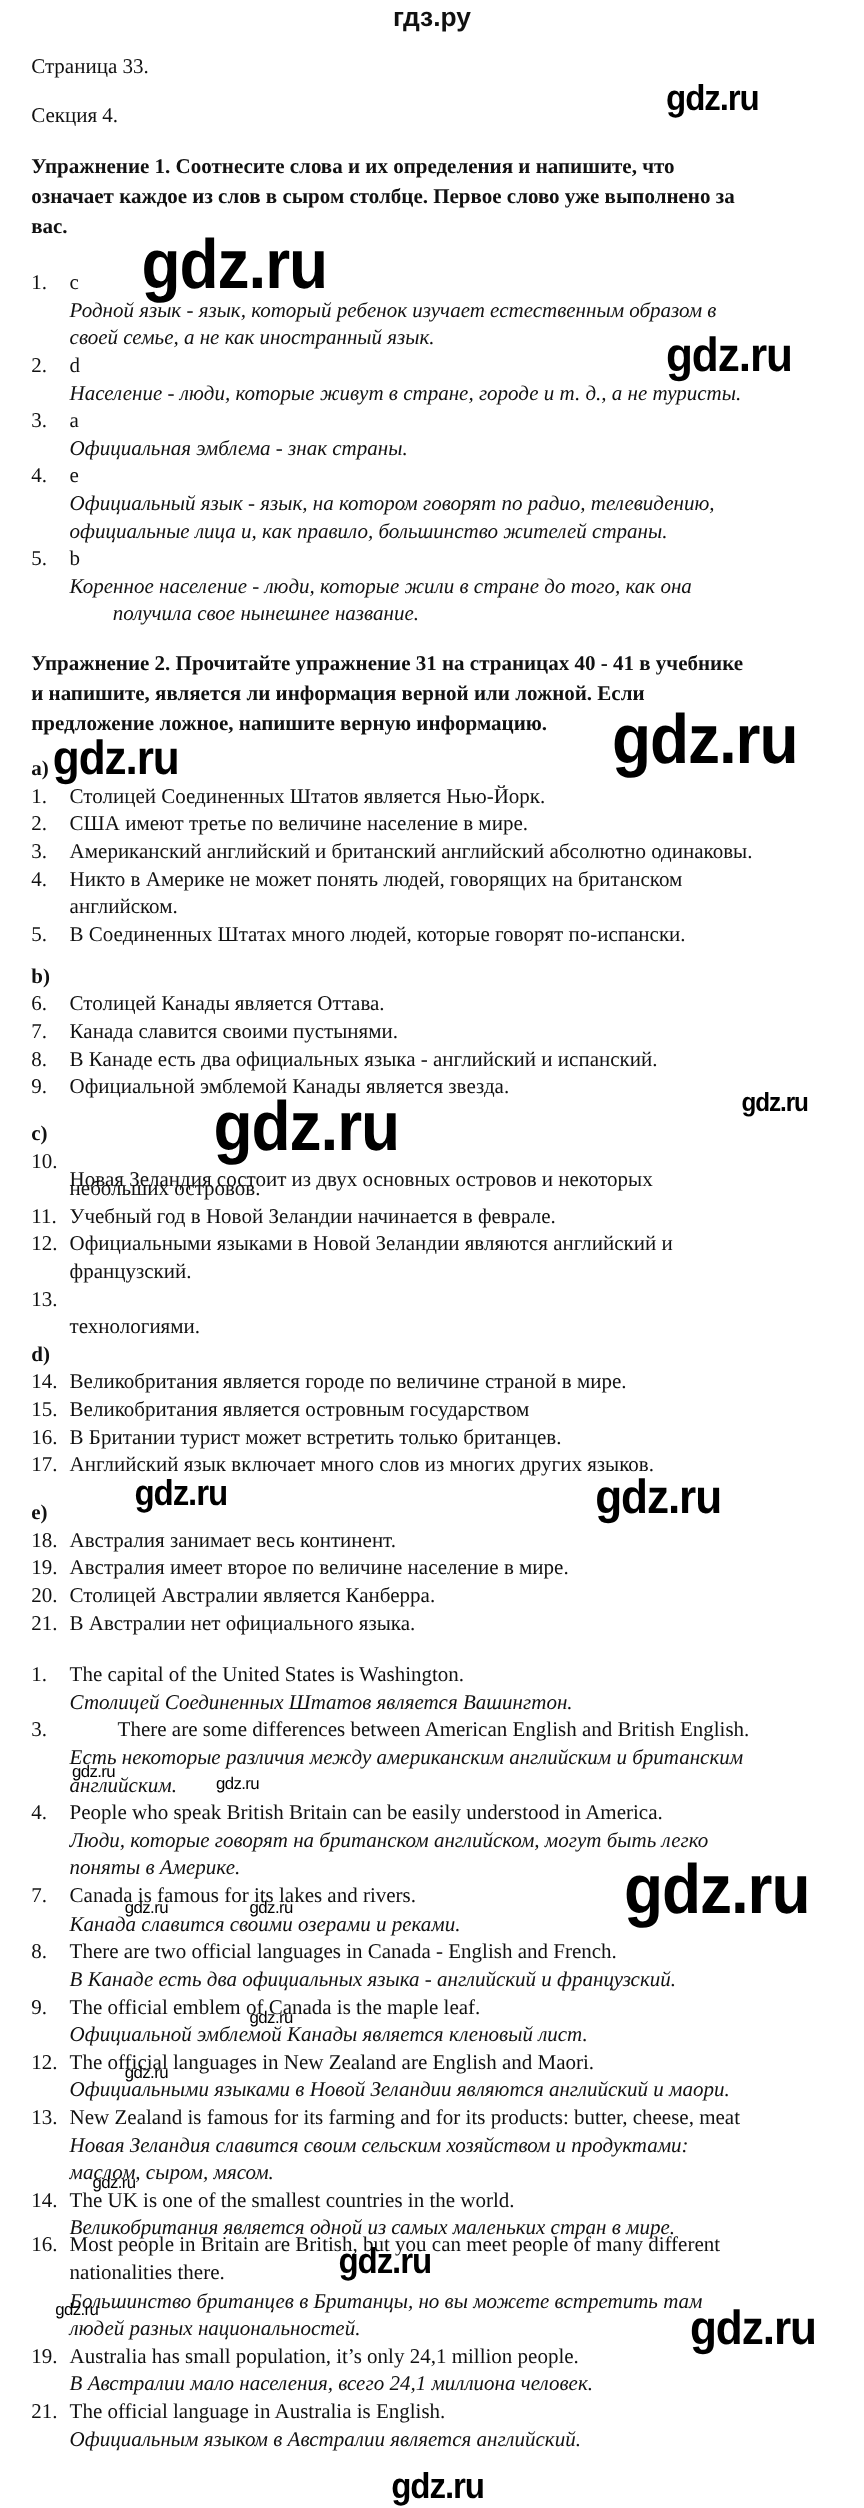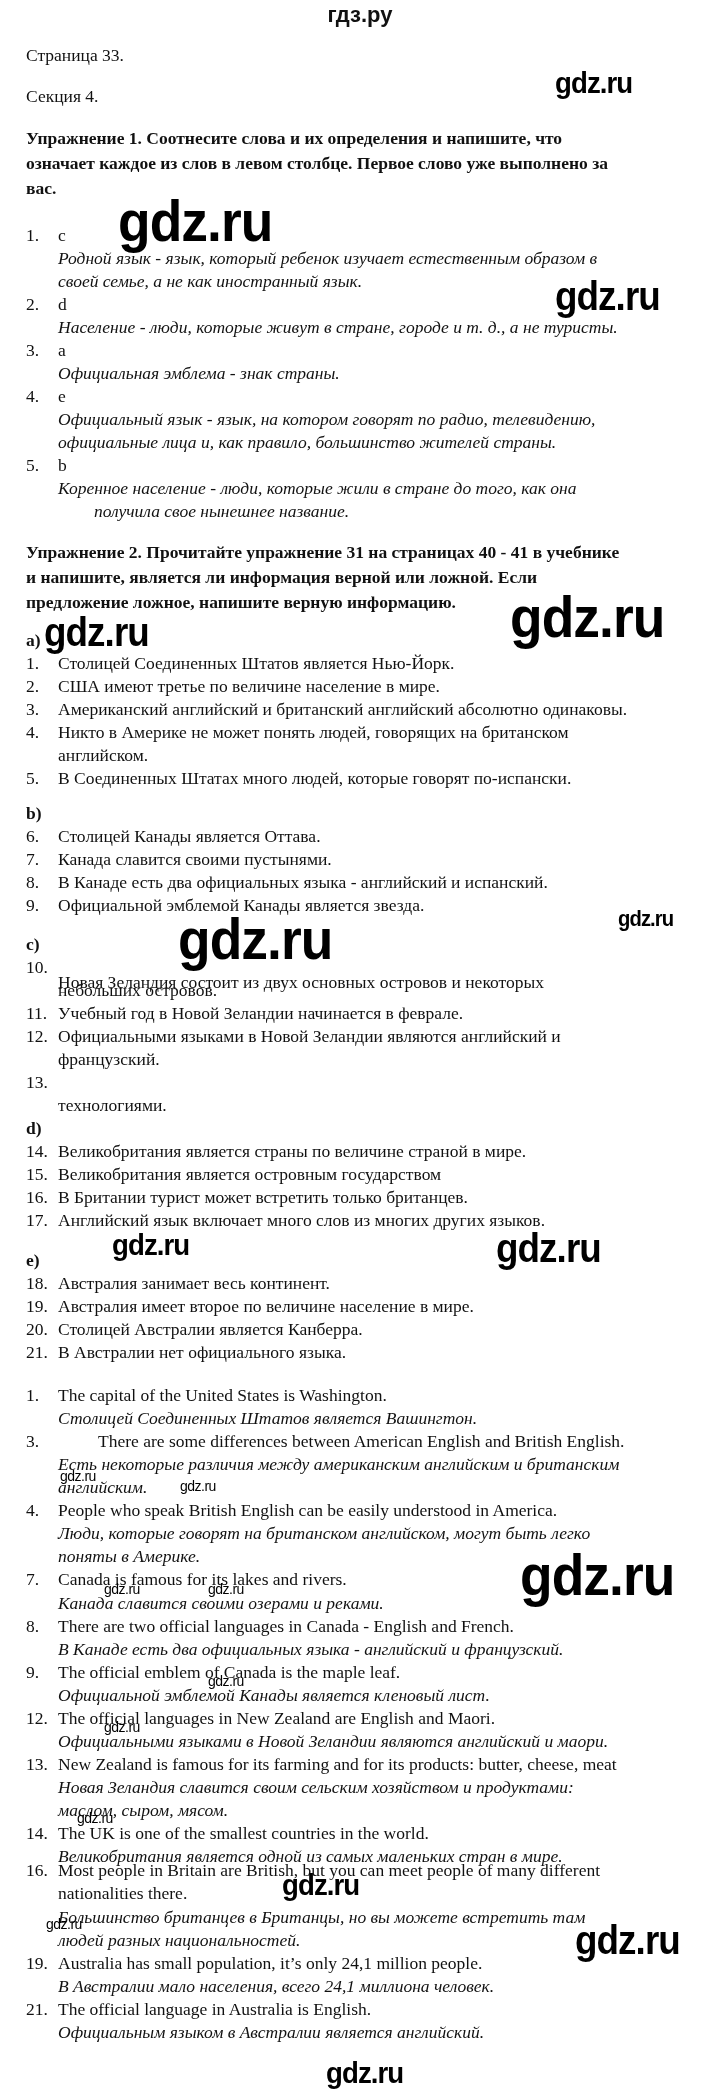--- a/index.html
+++ b/index.html
@@ -25,21 +25,21 @@
 
 <div class="page">
 
   <div class="site-title">гдз.ру</div>
 
   <div class="abs plain" style="top:45px;">Страница 33.</div>
   <div class="abs plain" style="top:86px;">Секция 4.</div>
 
   <div class="abs heading" style="top:126px;">
     <div>Упражнение 1. Соотнесите слова и их определения и напишите, что</div>
-    <div>означает каждое из слов в левом столбце. Первое слово уже выполнено за</div>
+    <div>означает каждое из слов в сыром столбце. Первое слово уже выполнено за</div>
     <div>вас.</div>
   </div>
 
   <div>
     <div class="num" style="top:225px;">1.</div>
     <div class="txt" style="top:225px;">c</div>
     <div class="txt it" style="top:248px;">Родной язык - язык, который ребенок изучает естественным образом в</div>
     <div class="txt it" style="top:271px;">своей семье,  а не как иностранный язык.</div>
 
     <div class="num" style="top:294px;">2.</div>
@@ -97,21 +97,21 @@
   <div class="num" style="top:1003px;">11.</div>
   <div class="txt" style="top:1003px;">Учебный год в Новой Зеландии начинается в феврале.</div>
   <div class="num" style="top:1026px;">12.</div>
   <div class="txt" style="top:1026px;">Официальными языками в Новой Зеландии являются английский и</div>
   <div class="txt" style="top:1049px;">французский.</div>
   <div class="num" style="top:1072px;">13.</div>
   <div class="txt" style="top:1095px;">технологиями.</div>
 
   <div class="sub" style="top:1118px;">d)</div>
   <div class="num" style="top:1141px;">14.</div>
-  <div class="txt" style="top:1141px;">Великобритания является страны по величине страной в мире.</div>
+  <div class="txt" style="top:1141px;">Великобритания является городе по величине страной в мире.</div>
   <div class="num" style="top:1164px;">15.</div>
   <div class="txt" style="top:1164px;">Великобритания является островным государством</div>
   <div class="num" style="top:1187px;">16.</div>
   <div class="txt" style="top:1187px;">В Британии турист может встретить только британцев.</div>
   <div class="num" style="top:1210px;">17.</div>
   <div class="txt" style="top:1210px;">Английский язык включает много слов из многих других языков.</div>
 
   <div class="sub" style="top:1250px;">e)</div>
   <div class="num" style="top:1273px;">18.</div>
   <div class="txt" style="top:1273px;">Австралия занимает весь континент.</div>
@@ -126,21 +126,21 @@
     <div class="num" style="top:1385px;">1.</div>
     <div class="txt" style="top:1385px;">The capital of the United States is Washington.</div>
     <div class="txt it" style="top:1408px;">Столицей Соединенных Штатов является Вашингтон.</div>
 
     <div class="num" style="top:1431px;">3.</div>
     <div class="txt" style="top:1431px;margin-left:40px;">There are some differences between American English and British English.</div>
     <div class="txt it" style="top:1454px;">Есть некоторые различия между американским английским и британским</div>
     <div class="txt it" style="top:1477px;">английским.</div>
 
     <div class="num" style="top:1500px;">4.</div>
-    <div class="txt" style="top:1500px;">People who speak British English can be easily understood in America.</div>
+    <div class="txt" style="top:1500px;">People who speak British Britain can be easily understood in America.</div>
     <div class="txt it" style="top:1523px;">Люди, которые говорят на британском английском, могут быть легко</div>
     <div class="txt it" style="top:1546px;">поняты в Америке.</div>
 
     <div class="num" style="top:1569px;">7.</div>
     <div class="txt" style="top:1569px;">Canada is famous for its lakes and rivers.</div>
     <div class="txt it" style="top:1593px;">Канада славится своими озерами и реками.</div>
 
     <div class="num" style="top:1616px;">8.</div>
     <div class="txt" style="top:1616px;">There are two official languages in Canada - English and French.</div>
     <div class="txt it" style="top:1639px;">В Канаде есть два официальных языка - английский и французский.</div>

